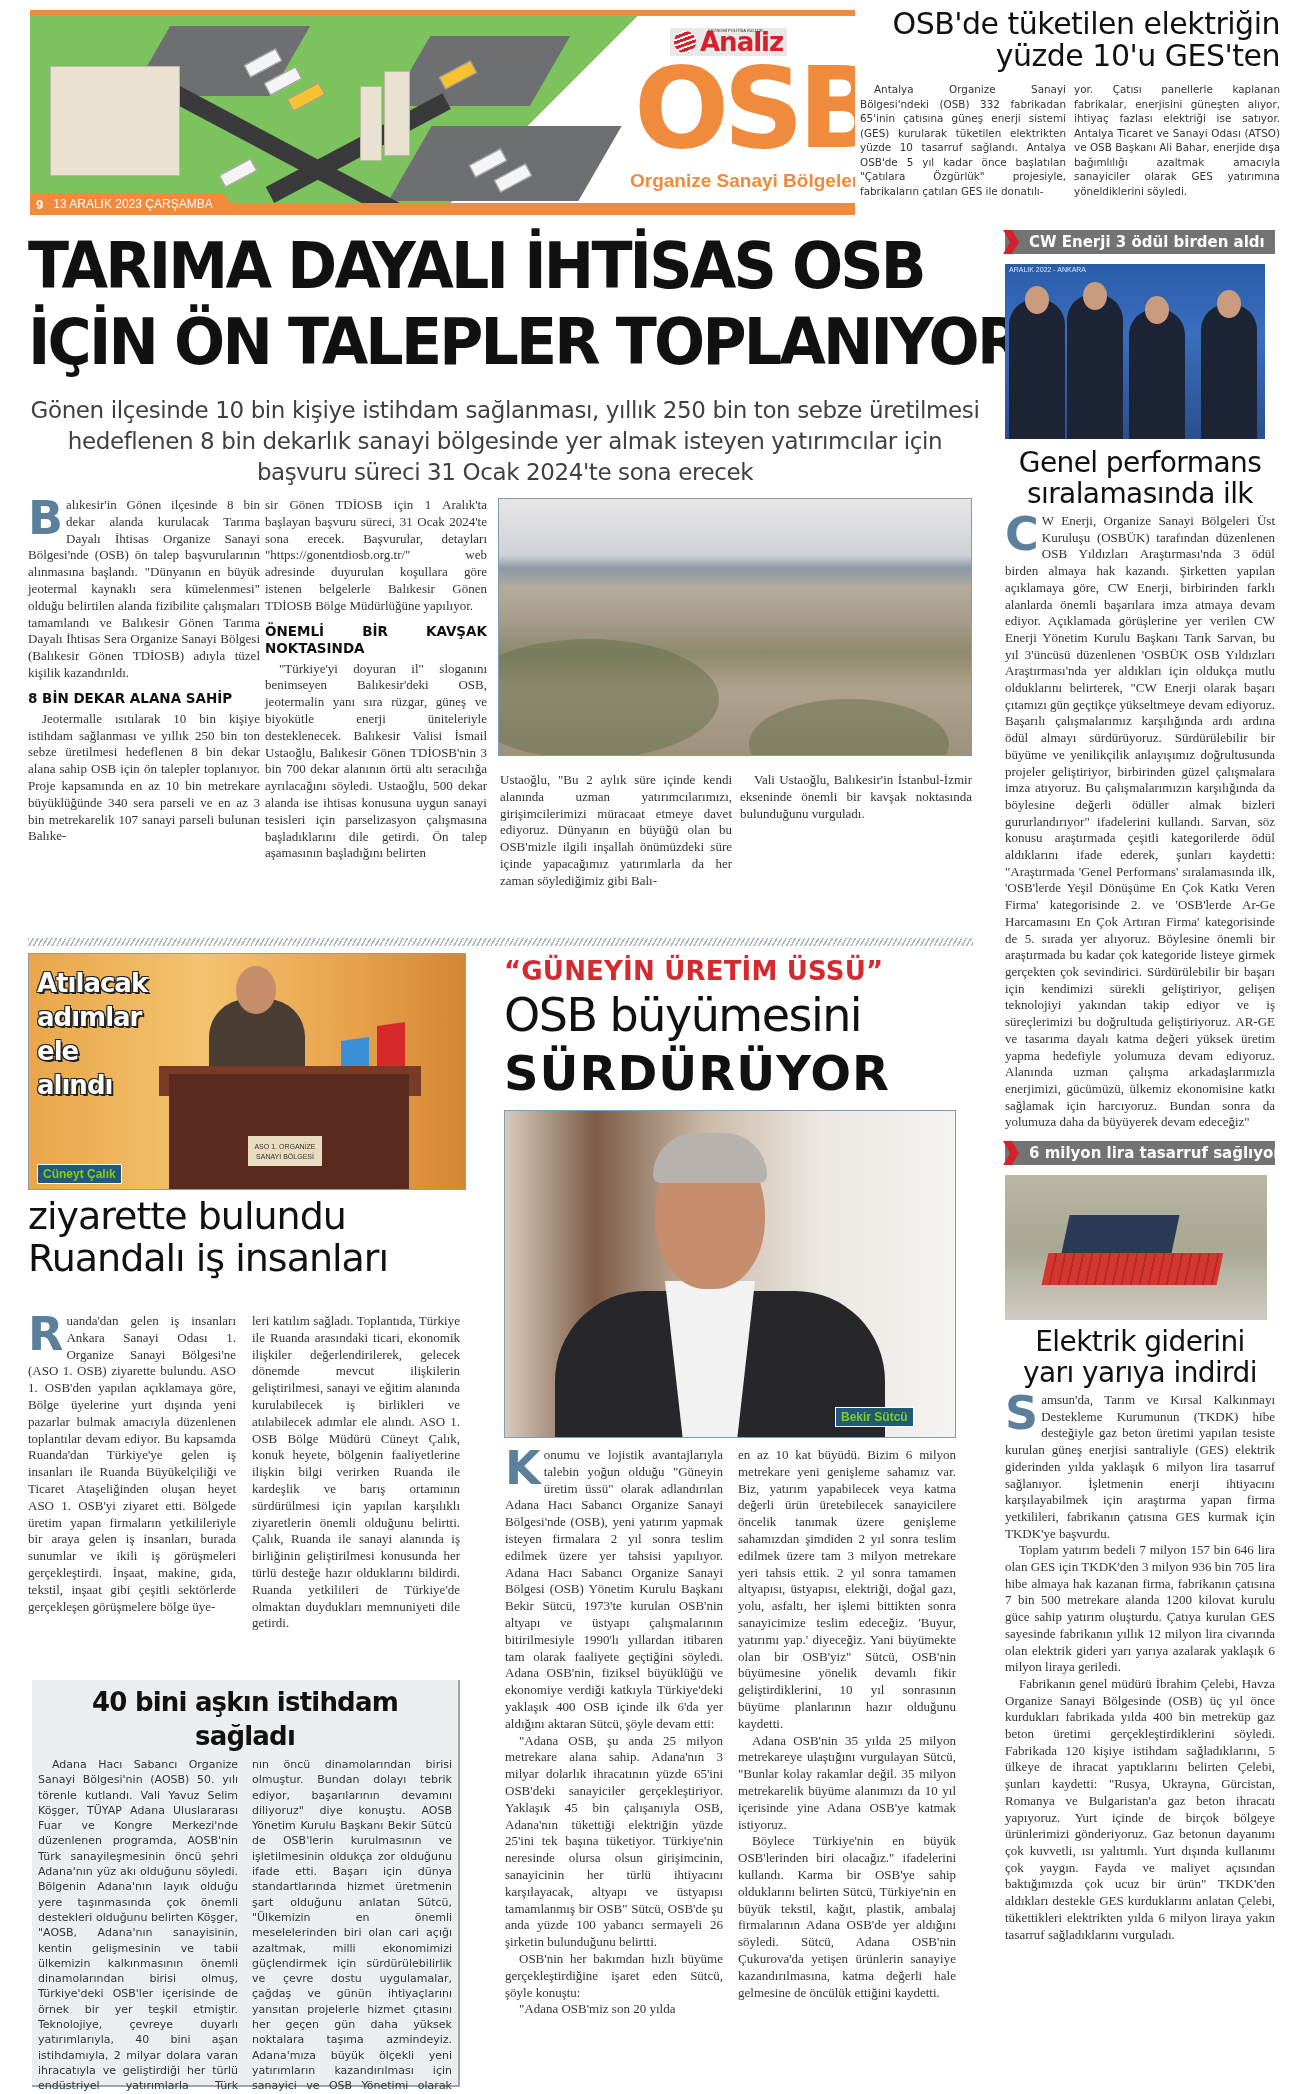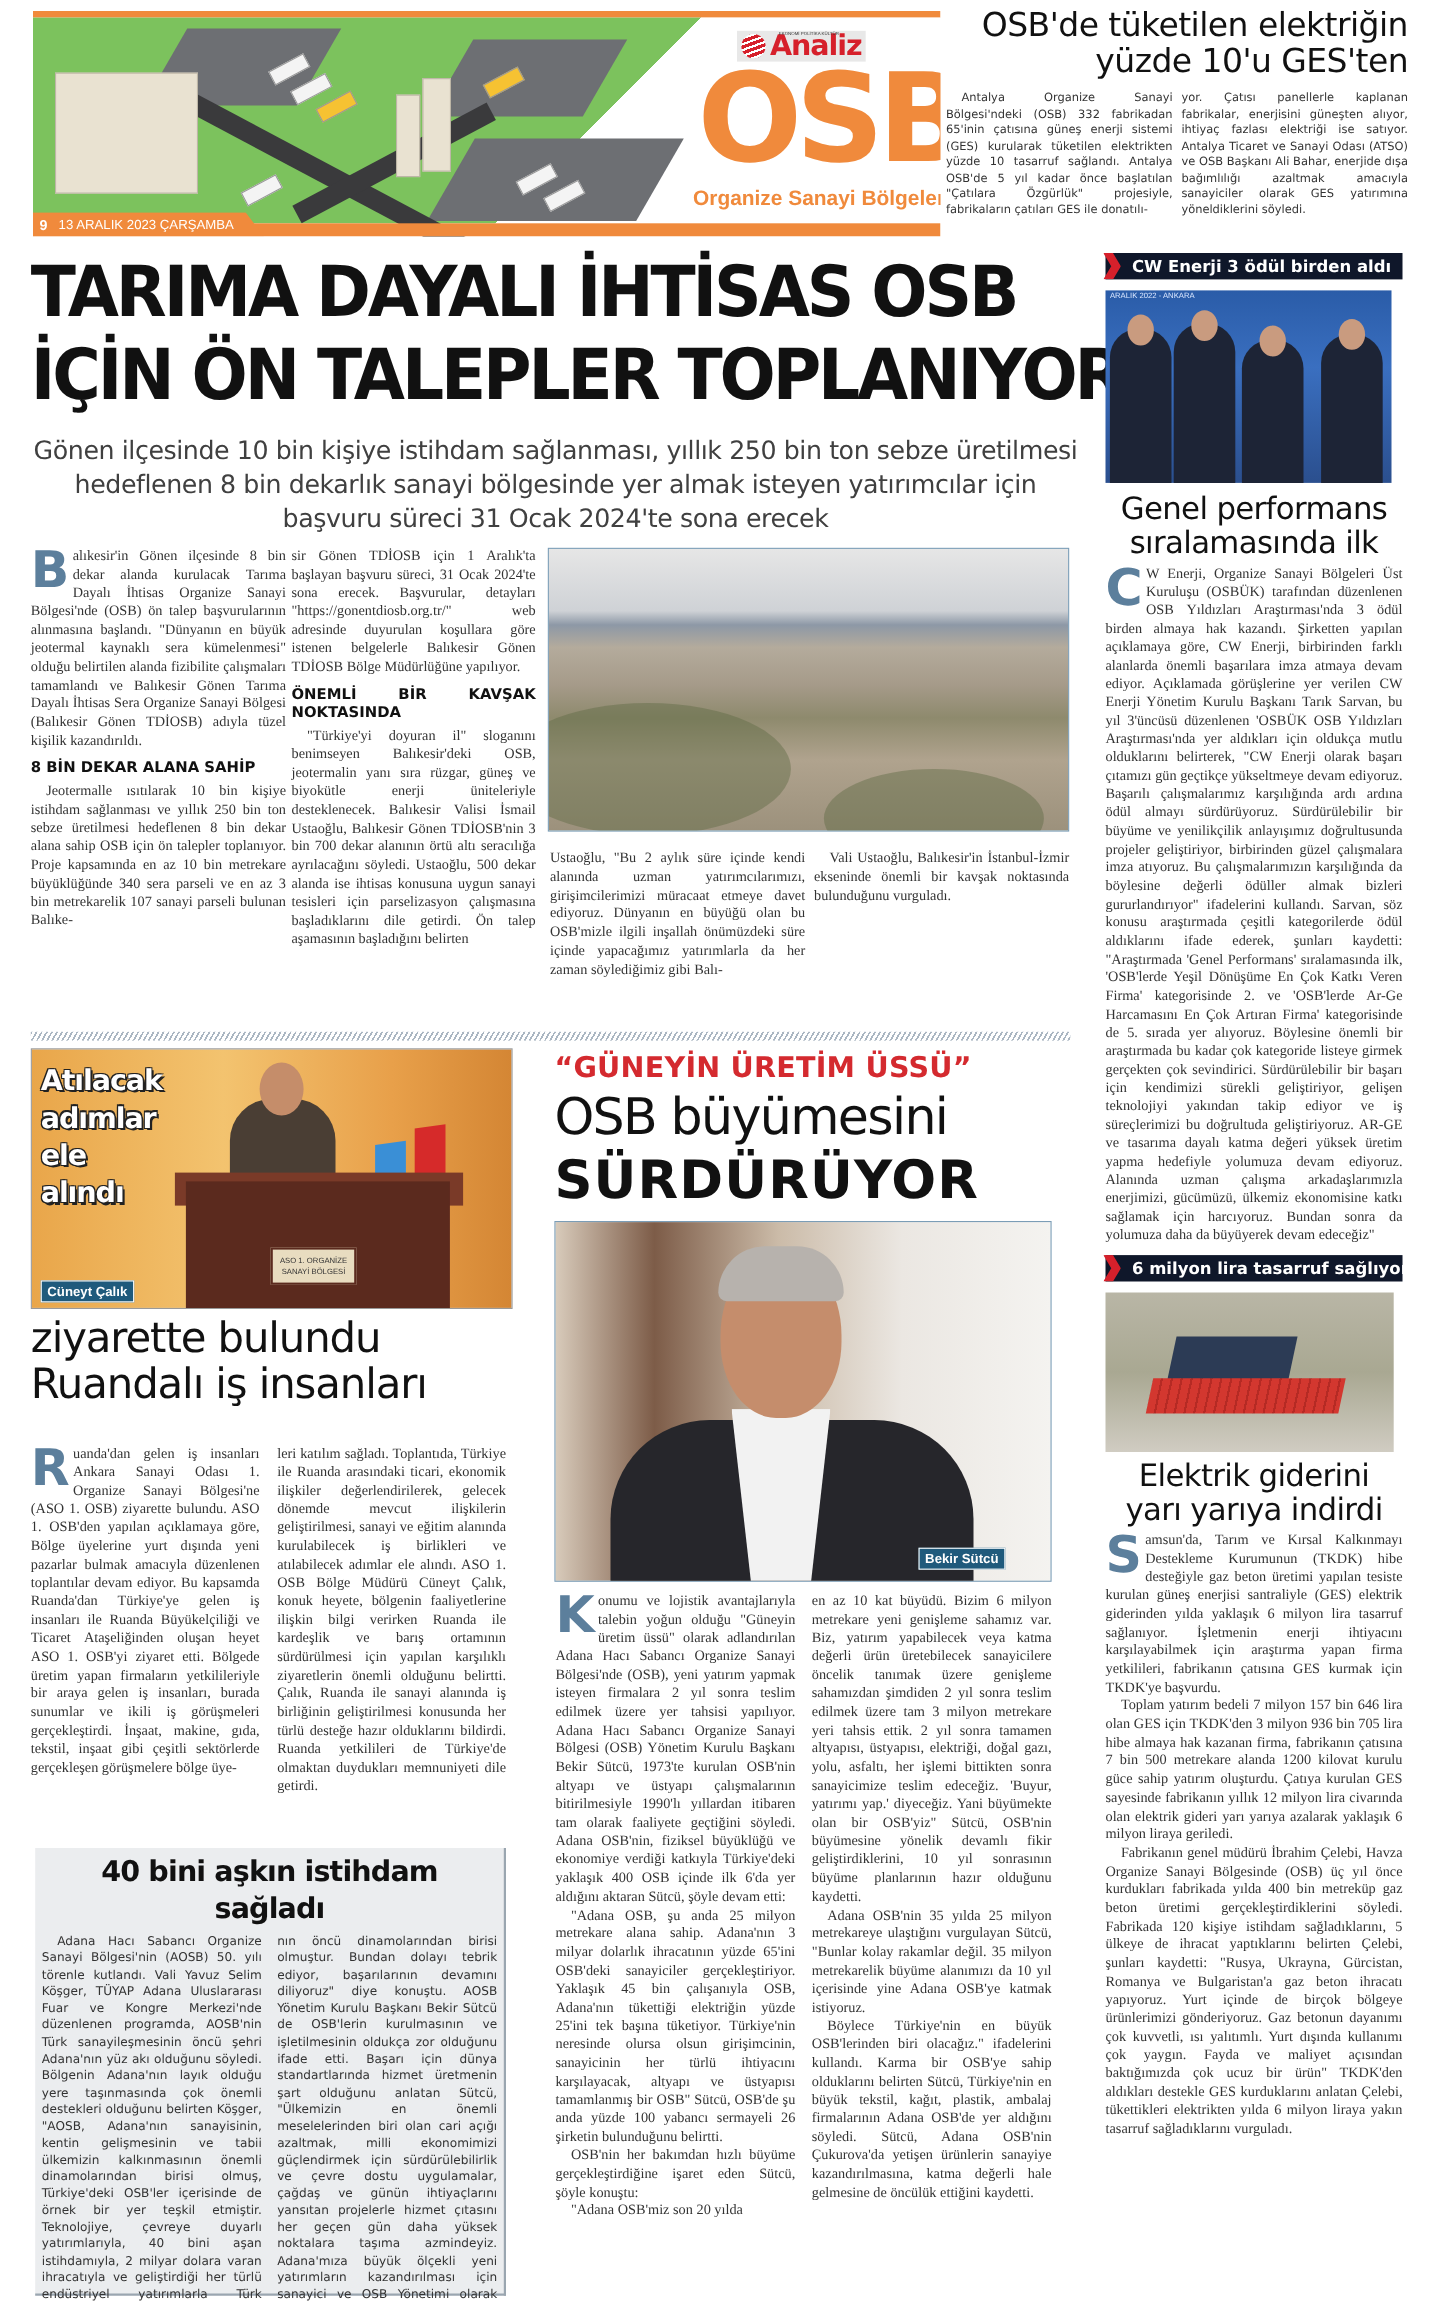--- a/index.html
+++ b/index.html
@@ -49,21 +49,21 @@
   #lead-photo { left: 498px; top: 498px; width: 474px; height: 258px; border: 1px solid #7b9db6; overflow: hidden;
     background: linear-gradient(180deg, #e6e6e6 0%, #cfd2d6 22%, #8d98a6 27%, #b4ab9c 35%, #a69b8a 48%, #8e8a6d 60%, #b0a38e 75%, #9c917c 100%); }
   #lead-photo .hill { position: absolute; border-radius: 50%; background: #5f6a45; opacity: 0.45; }
   #lead-col3 { left: 500px; top: 772px; width: 232px; }
   #lead-col4 { left: 740px; top: 772px; width: 232px; }
   .hatch { height: 8px; background: repeating-linear-gradient(120deg, #aab6c2 0 1.5px, transparent 1.5px 4px); }
   #hatch1 { left: 28px; top: 938px; width: 945px; }
 
   
   #sidebar { left: 1005px; top: 230px; width: 270px; }
-  .kicker-band { position: relative; height: 24px; background: #0f172a; color: #fff; font-family: "DejaVu Sans", sans-serif; font-weight: bold; font-size: 15px; line-height: 24px; padding-left: 24px; white-space: nowrap; }
+  .kicker-band { position: relative; height: 24px; background: #737373; color: #fff; font-family: "DejaVu Sans", sans-serif; font-weight: bold; font-size: 15px; line-height: 24px; padding-left: 24px; white-space: nowrap; }
   .kicker-band .arrow { position: absolute; left: -2px; top: 0; width: 16px; height: 24px; background: #d6202b; clip-path: polygon(0 0, 55% 0, 100% 50%, 55% 100%, 0 100%, 45% 50%); }
   #cw-photo { margin-top: 10px; width: 260px; height: 175px; background: linear-gradient(180deg, #2a5ca8 0%, #3a6fc0 40%, #2b4f8e 100%); position: relative; overflow: hidden; }
   #cw-photo .person { position: absolute; bottom: 0; width: 56px; height: 148px; background: #1d2436; border-radius: 26px 26px 0 0; }
   #cw-photo .head { position: absolute; width: 24px; height: 28px; border-radius: 50%; background: #c99b7f; }
   #cw-photo .caption { position: absolute; left: 4px; top: 2px; color: #d9e6ff; font-size: 7px; font-family: "Liberation Sans", sans-serif; }
   #cw-head { margin-top: 8px; text-align: center; font-family: "DejaVu Sans", sans-serif; font-size: 28px; line-height: 31px; color: #111; letter-spacing: -0.6px; }
   #cw-body { margin-top: 4px; font-size: 13px; line-height: 16.7px; }
   #tasarruf-band { margin-top: 10px; }
   #factory-photo { margin-top: 10px; width: 262px; height: 145px; background: linear-gradient(180deg, #b9b6a6 0%, #a9a892 50%, #d0ccc2 100%); position: relative; overflow: hidden; }
   #factory-photo .roof { position: absolute; left: 58px; top: 40px; width: 110px; height: 62px; background: #2c3b55; transform: skewX(-12deg); }
@@ -74,21 +74,21 @@
   
   #ruanda-photo { left: 28px; top: 953px; width: 438px; height: 237px; overflow: hidden; background: linear-gradient(90deg, #e9a64a 0%, #f3c36f 40%, #e8a04a 75%, #d48634 100%); border: 1px solid #999; }
   #ruanda-photo .podium { position: absolute; left: 140px; top: 120px; width: 240px; height: 117px; background: #5b2a1e; }
   #ruanda-photo .podium-top { position: absolute; left: 130px; top: 112px; width: 262px; height: 30px; background: #7a3a28; }
   #ruanda-photo .plate { position: absolute; left: 217px; top: 180px; width: 78px; height: 34px; background: #e8dcc0; border: 2px solid #5b2a1e; font-family: "Liberation Sans", sans-serif; font-size: 7px; color: #333; text-align: center; padding-top: 6px; line-height: 10px; }
   #ruanda-photo .man { position: absolute; left: 180px; top: 45px; width: 96px; height: 100px; background: #4a3e34; border-radius: 38px 38px 0 0; }
   #ruanda-photo .manhead { position: absolute; left: 207px; top: 12px; width: 40px; height: 48px; border-radius: 50%; background: #c58d6a; }
   #ruanda-photo .flag-rw { position: absolute; left: 312px; top: 85px; width: 28px; height: 60px; background: linear-gradient(180deg, #3a8fd6 0 50%, #f5d400 50% 75%, #2c9a3a 75%); transform: skewY(-8deg); }
   #ruanda-photo .flag-tr { position: absolute; left: 348px; top: 70px; width: 28px; height: 75px; background: #d62a2a; transform: skewY(-8deg); }
   .overlay-words { position: absolute; left: 8px; top: 12px; font-family: "DejaVu Sans", sans-serif; font-weight: 900; font-size: 26px; line-height: 34px; color: #fff; text-shadow: 2px 2px 0 #222, -1px -1px 0 #222, 1px -1px 0 #222, -1px 1px 0 #222; letter-spacing: -1px; }
-  .photo-credit { position: absolute; background: #1f5a7c; color: #ffffff; font-family: "Liberation Sans", sans-serif; font-weight: bold; font-size: 12px; padding: 2px 5px; border: 1px solid #fff; }
+  .photo-credit { position: absolute; background: #1f5a7c; color: #84cc16; font-family: "Liberation Sans", sans-serif; font-weight: bold; font-size: 12px; padding: 2px 5px; border: 1px solid #fff; }
   #ruanda-head { left: 28px; top: 1195px; width: 440px; font-family: "DejaVu Sans", sans-serif; font-size: 38px; line-height: 42px; color: #111; letter-spacing: -1px; }
   #ruanda-col1 { left: 28px; top: 1313px; width: 208px; }
   #ruanda-col2 { left: 252px; top: 1313px; width: 208px; }
 
   #box40 { left: 32px; top: 1680px; width: 428px; height: 407px; background: #ebedef; border-bottom: 2px solid #9aa6b0; border-right: 2px solid #9aa6b0; padding: 5px 6px 0 6px; }
   #box40 h3 { font-family: "DejaVu Sans", sans-serif; font-weight: bold; font-size: 26px; line-height: 34px; text-align: center; color: #111; letter-spacing: -0.8px; }
   #box40 .cols { display: flex; gap: 14px; margin-top: 4px; font-family: "DejaVu Sans", sans-serif; font-size: 11px; line-height: 15.3px; color: #333; text-align: justify; }
   #box40 .cols p { flex: 1; }
   #box40 .cols p.indent { text-indent: 14px; }
 

